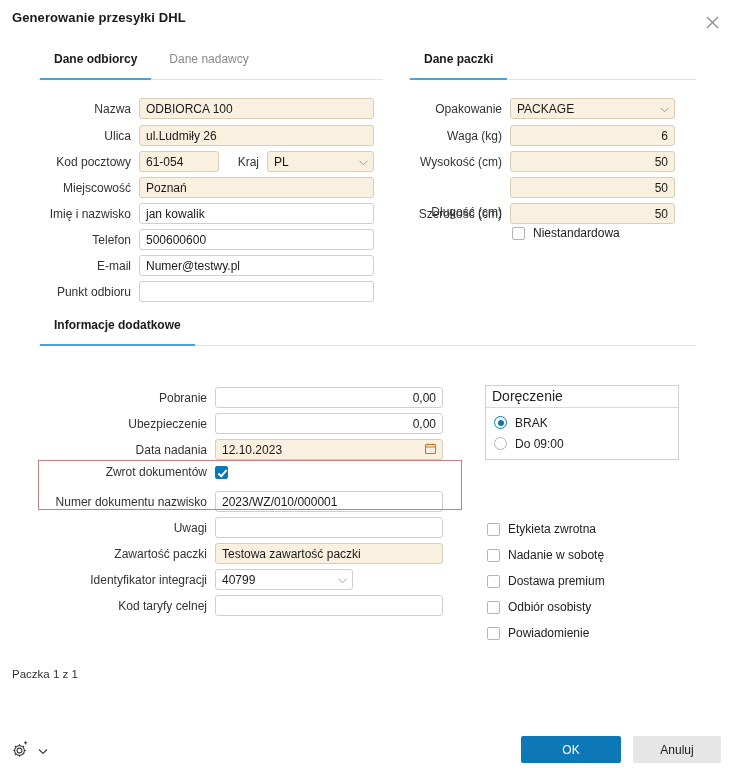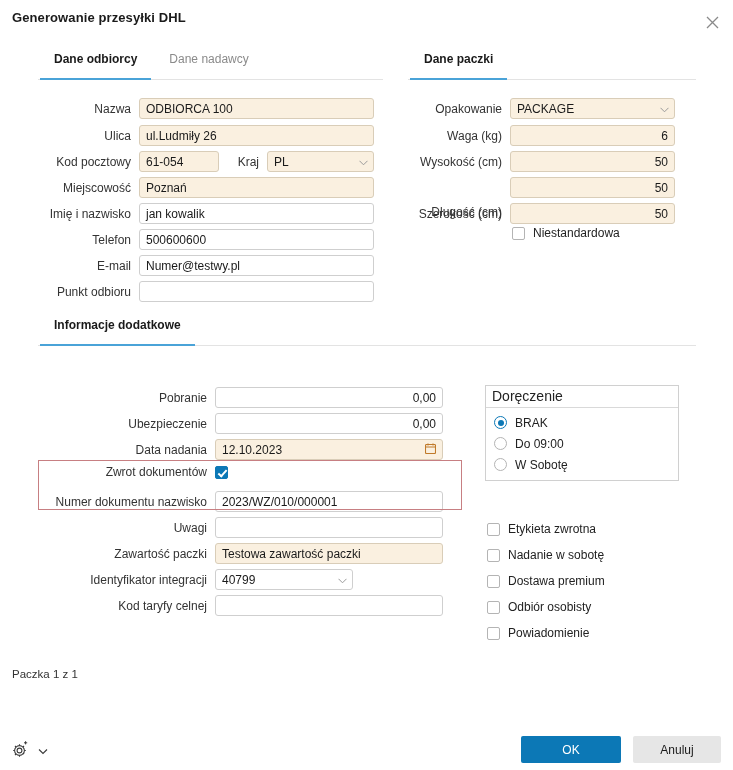--- a/index.html
+++ b/index.html
@@ -400,24 +400,20 @@
 <div id="delivery-group">
   <div class="grp-title">Doręczenie</div>
   <div class="grp-body">
     <div class="optrow">
       <span class="rb checked"></span>
       <span class="optlbl">BRAK</span>
     </div>
     <div class="optrow">
       <span class="rb"></span>
       <span class="optlbl">Do 09:00</span>
-    </div>
-    <div class="optrow">
-      <span class="rb"></span>
-      <span class="optlbl">W Sobotę</span>
     </div>
   </div>
 </div>
 
 <div id="option-checkboxes">
   <div class="optrow">
     <span class="cb"></span>
     <span class="optlbl">Etykieta zwrotna</span>
   </div>
   <div class="optrow">

